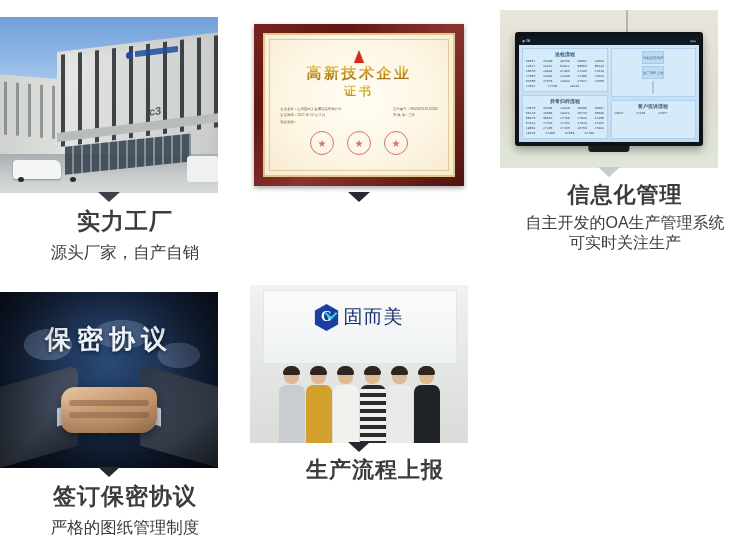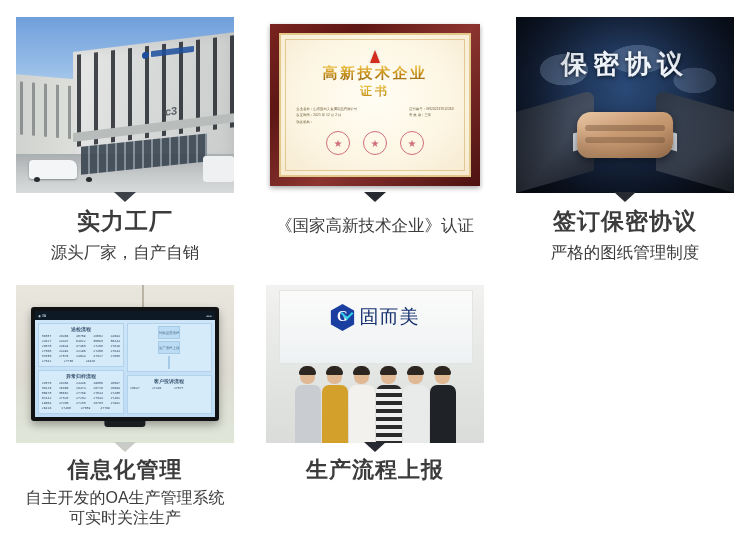--- a/index.html
+++ b/index.html
@@ -20,21 +20,20 @@
     display: grid;
     grid-template-columns: 250px 250px 250px;
     grid-template-rows: 275px 282px;
     background: #ffffff;
   }
 
   .cell {
     position: relative;
     display: flex;
     flex-direction: column;
-    align-items: center;
     background: #ffffff;
   }
 
   .photo-wrap {
     position: relative;
     width: 218px;
     height: 176px;
     margin-top: 17px;
     overflow: visible;
   }
@@ -501,21 +500,159 @@
               <div class="seal">★</div>
               <div class="seal">★</div>
               <div class="seal">★</div>
             </div>
           </div>
         </div>
       </div>
       <div class="arrow dark2"></div>
     </div>
     <div class="caption">
-      <div class="subtitle">《国家高新技术企业》认证</div>
+    </div>
+  </div>
+
+  <div class="cell row2">
+    <div class="photo-wrap">
+      <div class="photo ph-tv">
+        <div class="wallcable"></div>
+        <div class="bezel">
+          <div class="screen">
+            <div class="topbar">
+              <span>◉ OA</span>
+              <span>●●●</span>
+            </div>
+            <div class="body">
+              <div class="col">
+                <div class="panel">
+                  <div class="ph">送检流程</div>
+                  <div class="rows">
+                    <div class="r">
+                        <span>38857</span>
+                        <span>28466</span>
+                        <span>40759</span>
+                        <span>28652</span>
+                        <span>24694</span>
+                      </div>
+                    <div class="r">
+                        <span>24827</span>
+                        <span>24447</span>
+                        <span>04822</span>
+                        <span>36593</span>
+                        <span>30444</span>
+                      </div>
+                    <div class="r">
+                        <span>28070</span>
+                        <span>24644</span>
+                        <span>47463</span>
+                        <span>27208</span>
+                        <span>27619</span>
+                      </div>
+                    <div class="r">
+                        <span>27308</span>
+                        <span>24491</span>
+                        <span>11190</span>
+                        <span>27450</span>
+                        <span>27644</span>
+                      </div>
+                    <div class="r">
+                        <span>37030</span>
+                        <span>27576</span>
+                        <span>24644</span>
+                        <span>47317</span>
+                        <span>27658</span>
+                      </div>
+                    <div class="r">
+                        <span>27342</span>
+                        <span>27736</span>
+                        <span>24918</span>
+                        <span></span>
+                        <span></span>
+                      </div>
+                  </div>
+                </div>
+                <div class="panel">
+                  <div class="ph">异常归样流程</div>
+                  <div class="rows">
+                    <div class="r">
+                        <span>28370</span>
+                        <span>28404</span>
+                        <span>24446</span>
+                        <span>19006</span>
+                        <span>26597</span>
+                      </div>
+                    <div class="r">
+                        <span>38125</span>
+                        <span>26890</span>
+                        <span>26474</span>
+                        <span>26718</span>
+                        <span>26099</span>
+                      </div>
+                    <div class="r">
+                        <span>50975</span>
+                        <span>30662</span>
+                        <span>27769</span>
+                        <span>27044</span>
+                        <span>17400</span>
+                      </div>
+                    <div class="r">
+                        <span>07441</span>
+                        <span>27328</span>
+                        <span>27234</span>
+                        <span>27344</span>
+                        <span>27461</span>
+                      </div>
+                    <div class="r">
+                        <span>19004</span>
+                        <span>27430</span>
+                        <span>27233</span>
+                        <span>26763</span>
+                        <span>27991</span>
+                      </div>
+                    <div class="r">
+                        <span>26416</span>
+                        <span>17460</span>
+                        <span>47039</span>
+                        <span>47769</span>
+                        <span></span>
+                      </div>
+                  </div>
+                </div>
+              </div>
+              <div class="col">
+                <div class="panel">
+                  <div class="blockbar">外购品管流程</div>
+                  <div class="blockbar">生产流程上报</div>
+                  <div class="blockbar"></div>
+                </div>
+                <div class="panel">
+                  <div class="ph">客户投诉流程</div>
+                  <div class="rows">
+                    <div class="r">
+                        <span>28647</span>
+                        <span>27484</span>
+                        <span>27077</span>
+                        <span></span>
+                        <span></span>
+                      </div>
+                  </div>
+                </div>
+              </div>
+            </div>
+          </div>
+        </div>
+      </div>
+      <div class="arrow light"></div>
+    </div>
+    <div class="caption">
+      <div class="title">信息化管理</div>
+      <div class="subtitle">自主开发的OA生产管理系统
+可实时关注生产</div>
     </div>
   </div>
 
   <div class="cell row1">
     <div class="photo-wrap">
       <div class="photo ph-nda">
         <div class="map"></div>
         <div class="nda-text">保密协议</div>
         <div class="sleeveL"></div>
         <div class="sleeveR"></div>
@@ -527,159 +664,20 @@
       <div class="arrow dark2"></div>
     </div>
     <div class="caption">
       <div class="title">签订保密协议</div>
       <div class="subtitle">严格的图纸管理制度</div>
     </div>
   </div>
 
   <div class="cell row2">
     <div class="photo-wrap">
-      <div class="photo ph-tv">
-        <div class="wallcable"></div>
-        <div class="bezel">
-          <div class="screen">
-            <div class="topbar">
-              <span>◉ OA</span>
-              <span>●●●</span>
-            </div>
-            <div class="body">
-              <div class="col">
-                <div class="panel">
-                  <div class="ph">送检流程</div>
-                  <div class="rows">
-                    <div class="r">
-                        <span>38857</span>
-                        <span>28466</span>
-                        <span>40759</span>
-                        <span>28652</span>
-                        <span>24694</span>
-                      </div>
-                    <div class="r">
-                        <span>24827</span>
-                        <span>24447</span>
-                        <span>04822</span>
-                        <span>36593</span>
-                        <span>30444</span>
-                      </div>
-                    <div class="r">
-                        <span>28070</span>
-                        <span>24644</span>
-                        <span>47463</span>
-                        <span>27208</span>
-                        <span>27619</span>
-                      </div>
-                    <div class="r">
-                        <span>27308</span>
-                        <span>24491</span>
-                        <span>11190</span>
-                        <span>27450</span>
-                        <span>27644</span>
-                      </div>
-                    <div class="r">
-                        <span>37030</span>
-                        <span>27576</span>
-                        <span>24644</span>
-                        <span>47317</span>
-                        <span>27658</span>
-                      </div>
-                    <div class="r">
-                        <span>27342</span>
-                        <span>27736</span>
-                        <span>24918</span>
-                        <span></span>
-                        <span></span>
-                      </div>
-                  </div>
-                </div>
-                <div class="panel">
-                  <div class="ph">异常归样流程</div>
-                  <div class="rows">
-                    <div class="r">
-                        <span>28370</span>
-                        <span>28404</span>
-                        <span>24446</span>
-                        <span>19006</span>
-                        <span>26597</span>
-                      </div>
-                    <div class="r">
-                        <span>38125</span>
-                        <span>26890</span>
-                        <span>26474</span>
-                        <span>26718</span>
-                        <span>26099</span>
-                      </div>
-                    <div class="r">
-                        <span>50975</span>
-                        <span>30662</span>
-                        <span>27769</span>
-                        <span>27044</span>
-                        <span>17400</span>
-                      </div>
-                    <div class="r">
-                        <span>07441</span>
-                        <span>27328</span>
-                        <span>27234</span>
-                        <span>27344</span>
-                        <span>27461</span>
-                      </div>
-                    <div class="r">
-                        <span>19004</span>
-                        <span>27430</span>
-                        <span>27233</span>
-                        <span>26763</span>
-                        <span>27991</span>
-                      </div>
-                    <div class="r">
-                        <span>26416</span>
-                        <span>17460</span>
-                        <span>47039</span>
-                        <span>47769</span>
-                        <span></span>
-                      </div>
-                  </div>
-                </div>
-              </div>
-              <div class="col">
-                <div class="panel">
-                  <div class="blockbar">外购品管流程</div>
-                  <div class="blockbar">生产流程上报</div>
-                  <div class="blockbar"></div>
-                </div>
-                <div class="panel">
-                  <div class="ph">客户投诉流程</div>
-                  <div class="rows">
-                    <div class="r">
-                        <span>28647</span>
-                        <span>27484</span>
-                        <span>27077</span>
-                        <span></span>
-                        <span></span>
-                      </div>
-                  </div>
-                </div>
-              </div>
-            </div>
-          </div>
-        </div>
-      </div>
-      <div class="arrow light"></div>
-    </div>
-    <div class="caption">
-      <div class="title">信息化管理</div>
-      <div class="subtitle">自主开发的OA生产管理系统
-可实时关注生产</div>
-    </div>
-  </div>
-
-  <div class="cell row2">
-    <div class="photo-wrap">
       <div class="photo ph-team">
         <div class="backwall"></div>
         <div class="logo">
           <div class="hexmark">G</div>
           <div class="brand">固而美</div>
         </div>
         <div class="row-people rowB">
           <div class="p">
               <div class="head"></div>
               <div class="body" style="background:#6d7a8c"></div>

